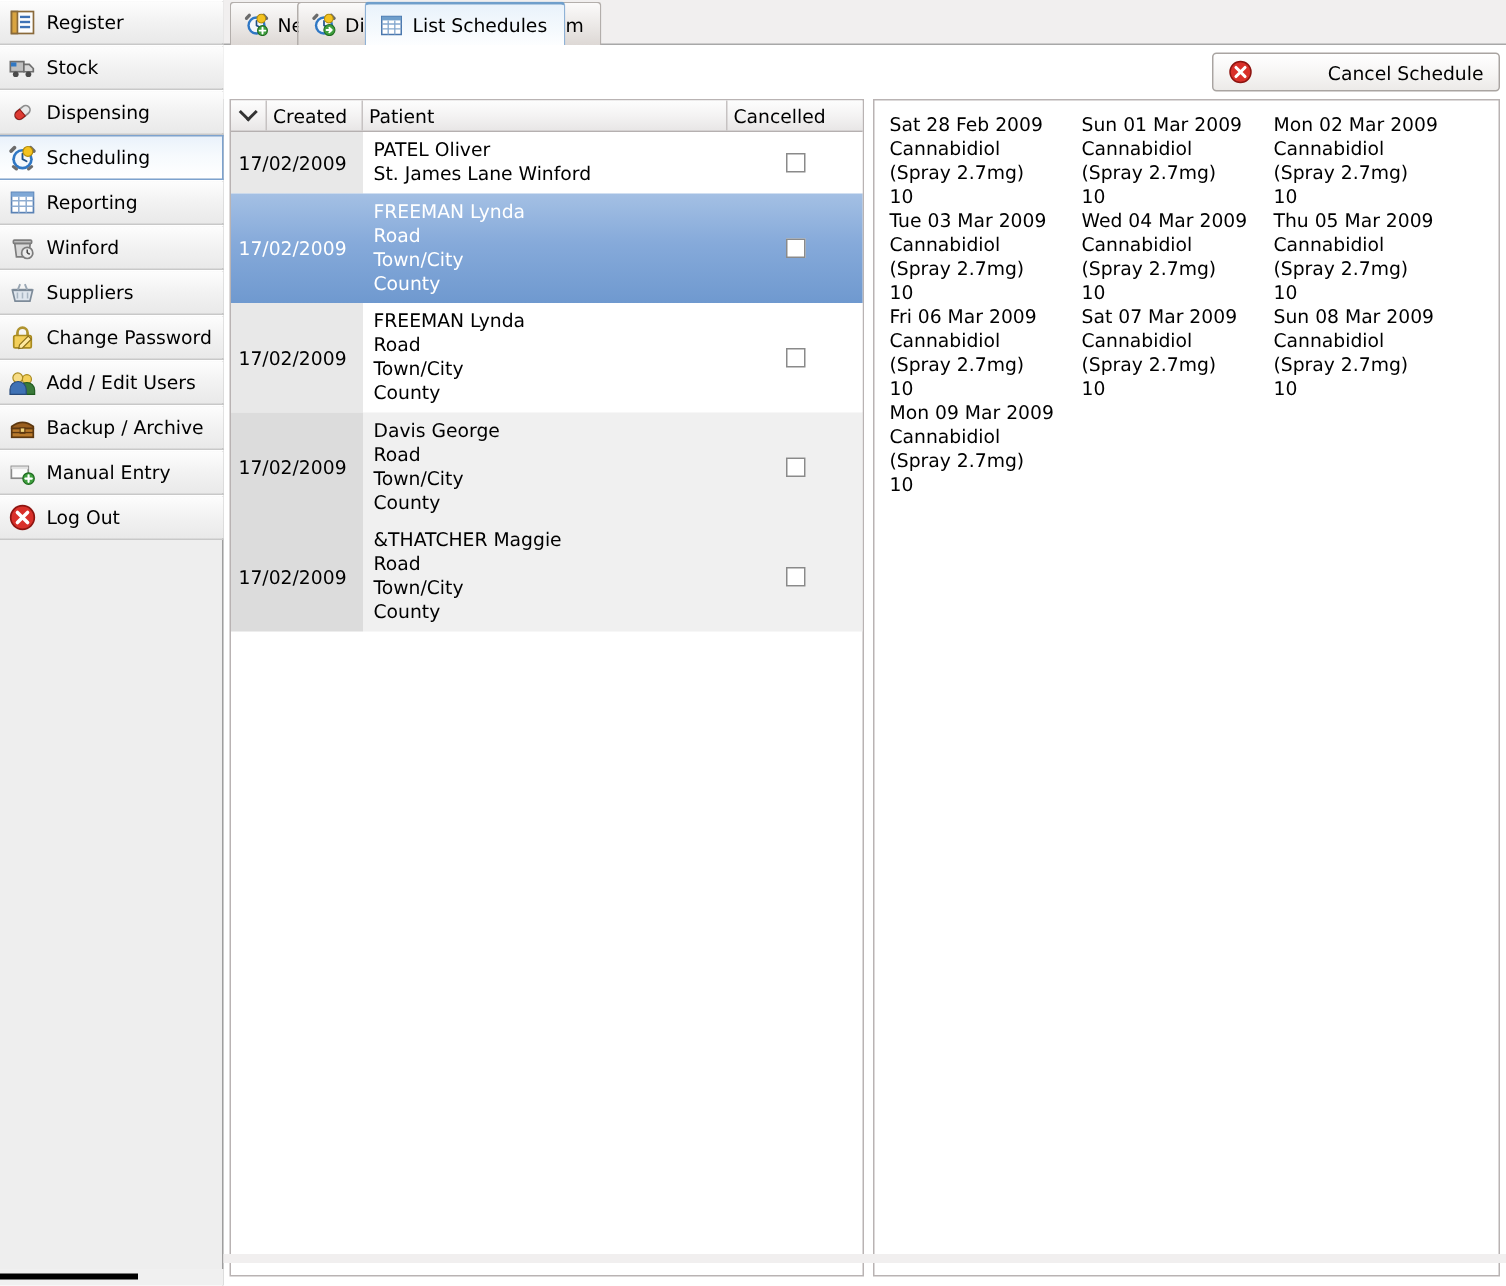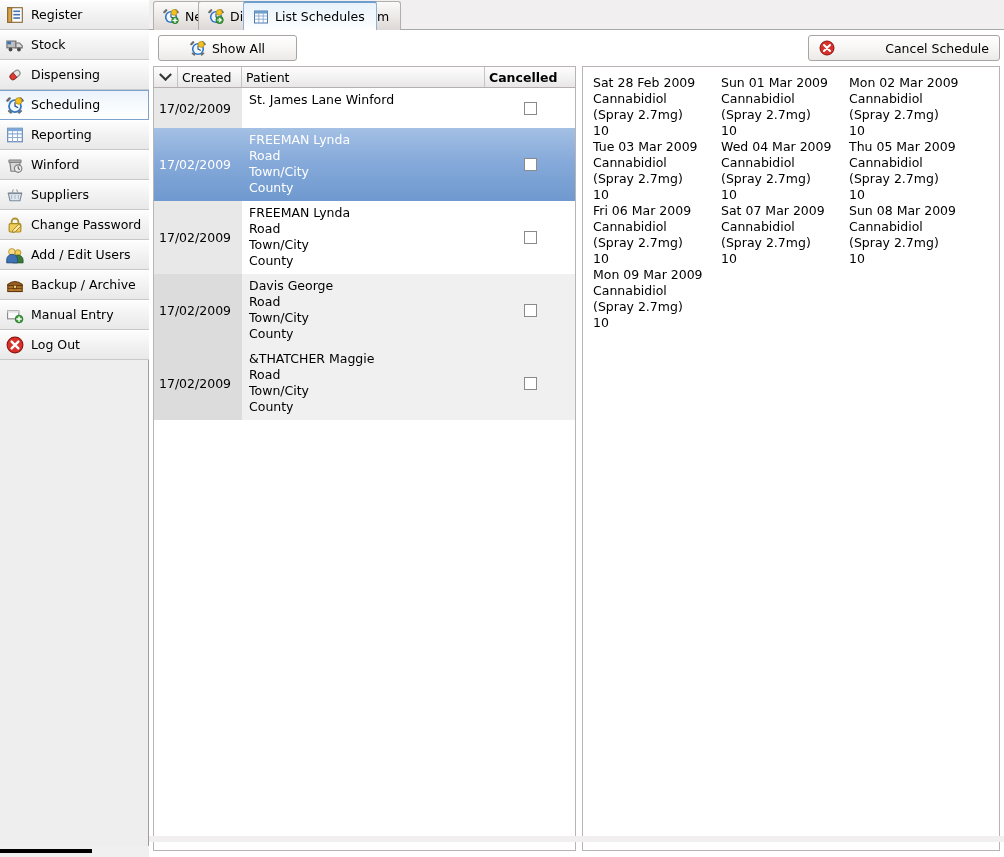--- a/index.html
+++ b/index.html
@@ -147,21 +147,21 @@
     align-items: center;
     height: 100%;
     padding-left: 4px;
     border-right: 1px solid #c6c2c2;
     cursor: default;
     white-space: nowrap;
   }
   .hcell.sortcol { width: 24px; justify-content: center; padding-left: 0; }
   .hcell.created { width: 64px; }
   .hcell.patient { width: 243px; }
-  .hcell.cancelled { width: 89px; border-right: none; font-weight: bold; }
+  .hcell.cancelled { width: 89px; border-right: none; }
   .sort-chevron {
     display: block;
     width: 9px; height: 9px;
     border-right: 2px solid #333;
     border-bottom: 2px solid #333;
     transform: rotate(45deg) translate(-2px, -2px);
   }
 
   #grid-body { position: relative; }
   .grow {
@@ -400,34 +400,20 @@
         <span class="tab-ico"><svg viewBox="0 0 16 16" width="16" height="16">
             <rect x="1.5" y="2" width="13" height="12" fill="#ffffff" stroke="#4a77ad"></rect>
             <rect x="1.5" y="2" width="13" height="2.6" fill="#6f9ecb"></rect>
             <path d="M1.5 7 h13 M1.5 10.2 h13 M5.8 4.6 v9.4 M10.2 4.6 v9.4" stroke="#86a9cf" stroke-width="0.9"></path>
           </svg></span>
         <span>List Schedules</span>
       </div>
     </div>
 
   <div id="toolbar">
-    <div class="tbtn" id="btn-show-all">
-      <span class="tb-ico">
-        <svg viewBox="0 0 16 16" width="16" height="16">
-          <path d="M3.2 2.2 L1.3 4.2" stroke="#6b6b6b" stroke-width="2.2" fill="none" stroke-linecap="round"></path>
-          <path d="M12.8 2.2 L14.7 4.2" stroke="#6b6b6b" stroke-width="2.2" fill="none" stroke-linecap="round"></path>
-          <circle cx="8" cy="9" r="6.1" fill="#2f77c4"></circle>
-          <circle cx="8" cy="9" r="4.5" fill="#f3f7fb"></circle>
-          <path d="M8 9 L8 5.8 M8 9 L10.4 10.2" stroke="#1d4f87" stroke-width="1.1" fill="none" stroke-linecap="round"></path>
-          <path d="M2.6 13.4 L4.4 14.8 M13.4 13.4 L11.6 14.8" stroke="#6b6b6b" stroke-width="1.8" stroke-linecap="round"></path>
-          <circle cx="11.2" cy="4.4" r="2.9" fill="#f4c21e" stroke="#b08a0a" stroke-width="0.7"></circle>
-        </svg>
-      </span>
-      <span>Show All</span>
-    </div>
     <div class="tbtn" id="btn-cancel-schedule">
       <span class="tb-ico">
         <svg viewBox="0 0 16 16" width="16" height="16">
           <circle cx="8" cy="8" r="7" fill="#d9302a" stroke="#8d1410" stroke-width="1"></circle>
           <path d="M5 5 L11 11 M11 5 L5 11" stroke="#ffffff" stroke-width="2.1" stroke-linecap="round"></path>
         </svg>
       </span>
       <span>Cancel Schedule</span>
     </div>
   </div>
@@ -438,20 +424,21 @@
         <span class="sort-chevron"></span>
       </div>
       <div class="hcell created">Created</div>
       <div class="hcell patient">Patient</div>
       <div class="hcell cancelled">Cancelled</div>
     </div>
     <div id="grid-body">
         <div class="grow">
           <div class="c-date">17/02/2009</div>
           <div class="c-patient">
+            <div>PATEL Oliver</div>
             <div>St. James Lane Winford</div>
           </div>
           <div class="c-cancelled">
             <span class="chk"></span>
           </div>
         </div>
         <div class="grow selected">
           <div class="c-date">17/02/2009</div>
           <div class="c-patient">
             <div>FREEMAN Lynda</div>

